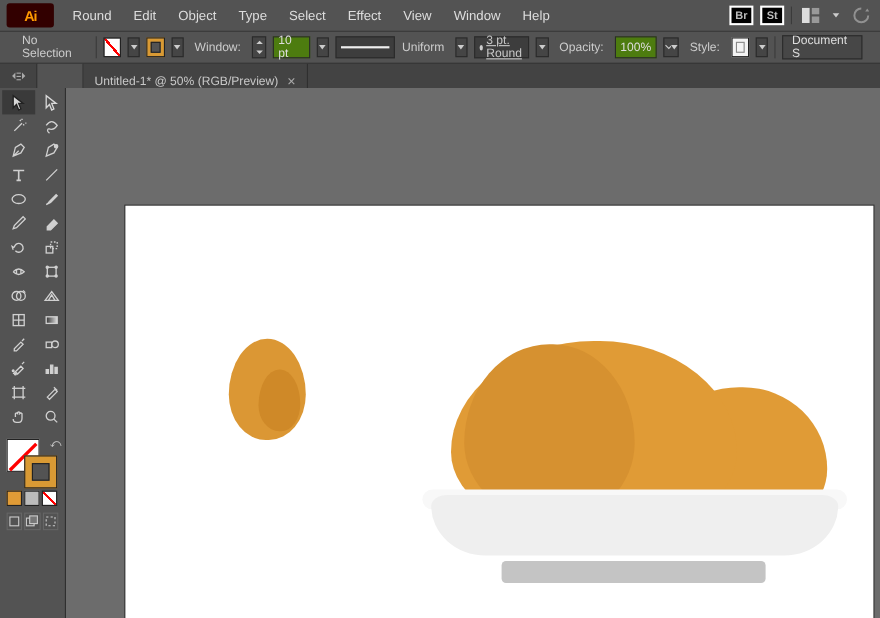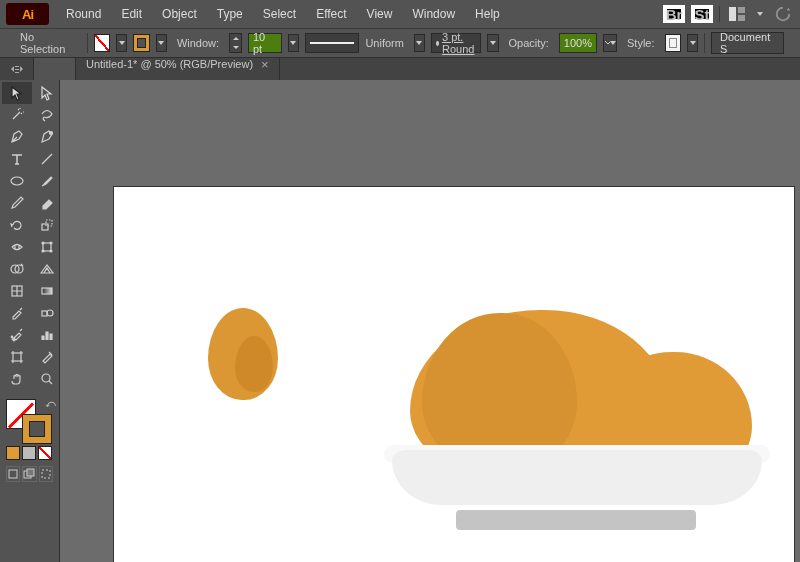--- a/index.html
+++ b/index.html
@@ -3,21 +3,21 @@
 <meta charset="utf-8">
 <style>
 * { margin: 0; padding: 0; box-sizing: border-box; font-family: "Segoe UI", Tahoma, sans-serif; }
 body { width: 800px; height: 562px; background: #535353; color: #c8c8c8; overflow: hidden; font-size: 11px; }
 
 
 .menubar { height: 28px; background: #535353; display: flex; align-items: center; padding: 0 6px; gap: 2px; }
 .ai-logo { width: 43px; height: 22px; background: #320000; border-radius: 3px; display: flex; align-items: center; justify-content: center; color: #ff9a00; font-weight: bold; font-size: 13px; margin-right: 6px; letter-spacing: -1px;}
 .menu-item { padding: 4px 9px; color: #ddd; cursor: pointer; font-size: 12px;}
 .menubar-right { margin-left: auto; display: flex; align-items: center; gap: 6px; }
-.app-badge { width: 22px; height: 18px; background: #000000; border: 4px solid #ffffff; display: flex; align-items: center; justify-content: center; font-size: 15px; color: #bbb; font-weight: bold;}
+.app-badge { width: 22px; height: 18px; background: #000000; border: 2px solid #ffffff; display: flex; align-items: center; justify-content: center; font-size: 10px; color: #bbb; font-weight: bold;}
 .arrange-icon { width: 22px; height: 18px; display:flex; align-items:center; justify-content:center;}
 .arrange-icon svg { width:16px; height:14px;}
 .sync-icon { width: 22px; height: 20px; display:flex; align-items:center; justify-content:center; opacity:0.6;}
 
 
 .controlbar { height: 30px; background: #535353; border-top: 1px solid #3a3a3a; border-bottom: 1px solid #2f2f2f; display: flex; align-items: center; padding: 0 16px; gap: 6px; font-size: 11px;}
 .ctrl-label { color: #ccc; padding: 0 4px;}
 .swatch { width: 18px; height: 18px; border: 1px solid #222; display:flex; align-items:center; justify-content:center;}
 .swatch.fill { background: linear-gradient(to top right, #fff 0 45%, red 45% 55%, #fff 55% 100%);}
 .swatch.stroke-sw { position:relative; background:#d99a34;}
@@ -38,21 +38,21 @@
 .doc-btn{background:#474747;border:1px solid #2a2a2a;padding:3px 8px;color:#ddd;height:22px;display:flex;align-items:center;}
 
 
 .tabrow { height: 22px; background: #434343; display:flex;}
 .panel-toggle{width:34px;height:22px;background:#434343;border-right:1px solid #2f2f2f;display:flex;align-items:center;justify-content:center;gap:1px;}
 .panel-toggle span{width:4px;height:1px;background:#aaa;box-shadow:0 3px 0 #aaa,0 -3px 0 #aaa;}
 .panel-toggle::before,.panel-toggle::after{content:'';width:0;height:0;border-top:3px solid transparent;border-bottom:3px solid transparent;}
 .panel-toggle::before{border-right:3px solid #aaa;}
 .panel-toggle::after{border-left:3px solid #aaa;}
 .tab-gap{width:42px;background:#535353;border-right:1px solid #2f2f2f;}
-.doc-tab{background:#434343;padding:0 10px;display:flex;align-items:flex-start;gap:8px;border-right:1px solid #2f2f2f;}
+.doc-tab{background:#434343;padding:0 10px;display:flex;align-items:flex-end;gap:8px;border-right:1px solid #2f2f2f;}
 .doc-tab .close{color:#aaa;font-size:13px;line-height:1;}
 
 
 .main{display:flex;height:482px;}
 .toolbar{width:34px;background:#535353;border-right:1px solid #2f2f2f;display:flex;flex-direction:column;}
 .tool-grid{display:grid;grid-template-columns:1fr 1fr;padding:2px;gap:0;}
 .tool{width:30px;height:22px;display:flex;align-items:center;justify-content:center;position:relative;cursor:pointer;}
 .tool svg{width:16px;height:16px;stroke:#d0d0d0;fill:none;stroke-width:1.2;}
 .tool.sel{background:#3a3a3a;}
 .tb-wide{width:60px;background:#535353;}

